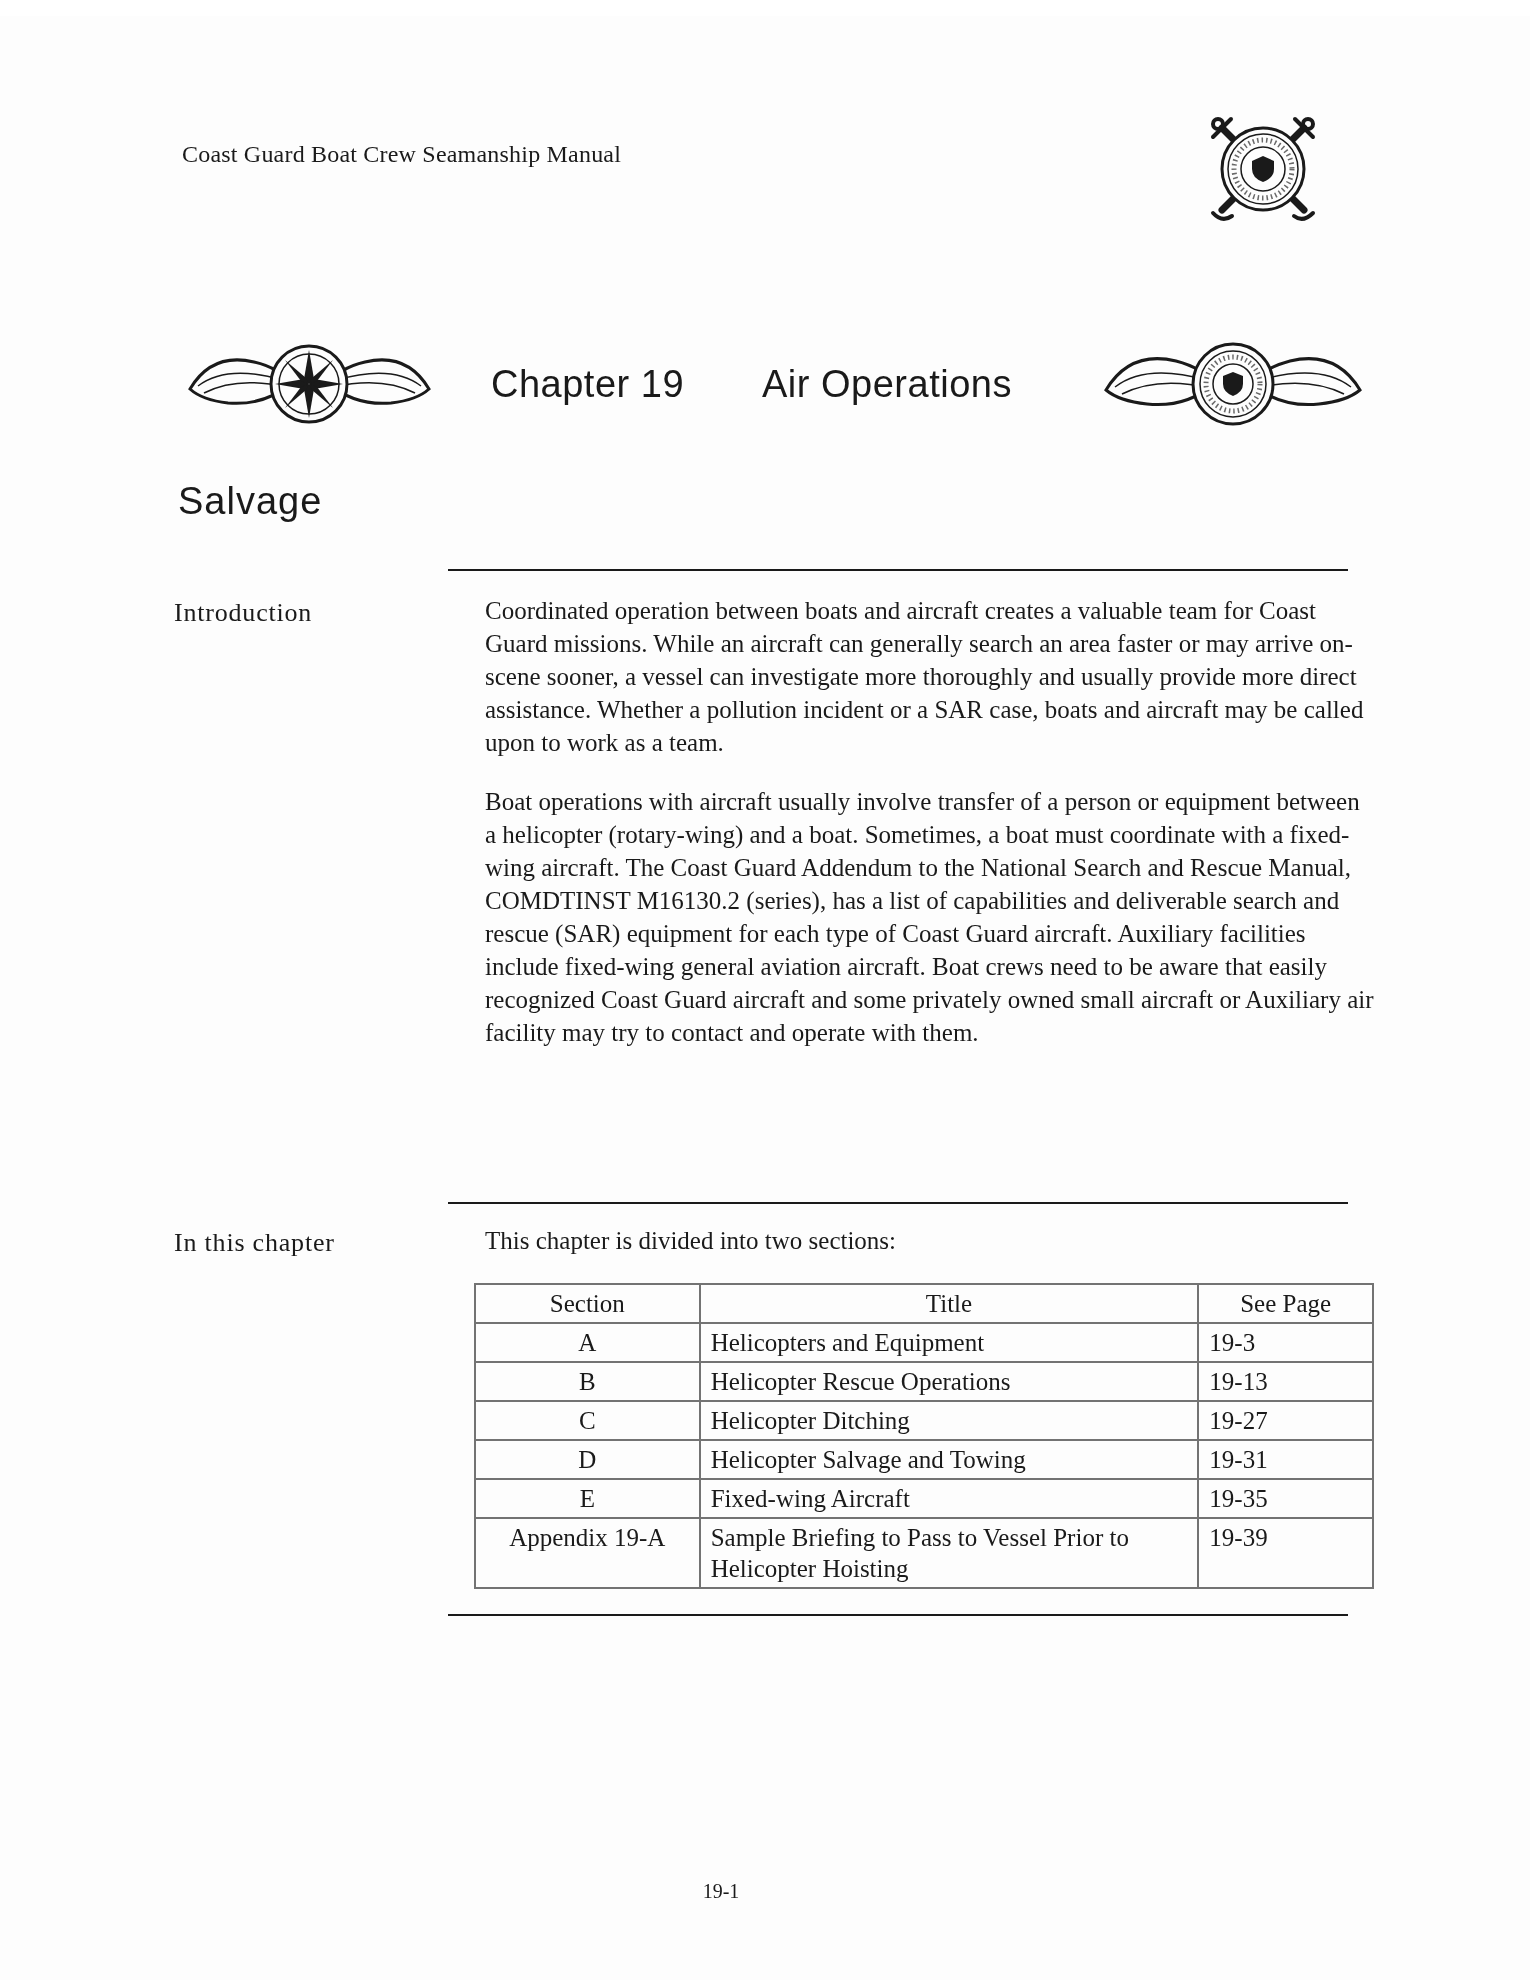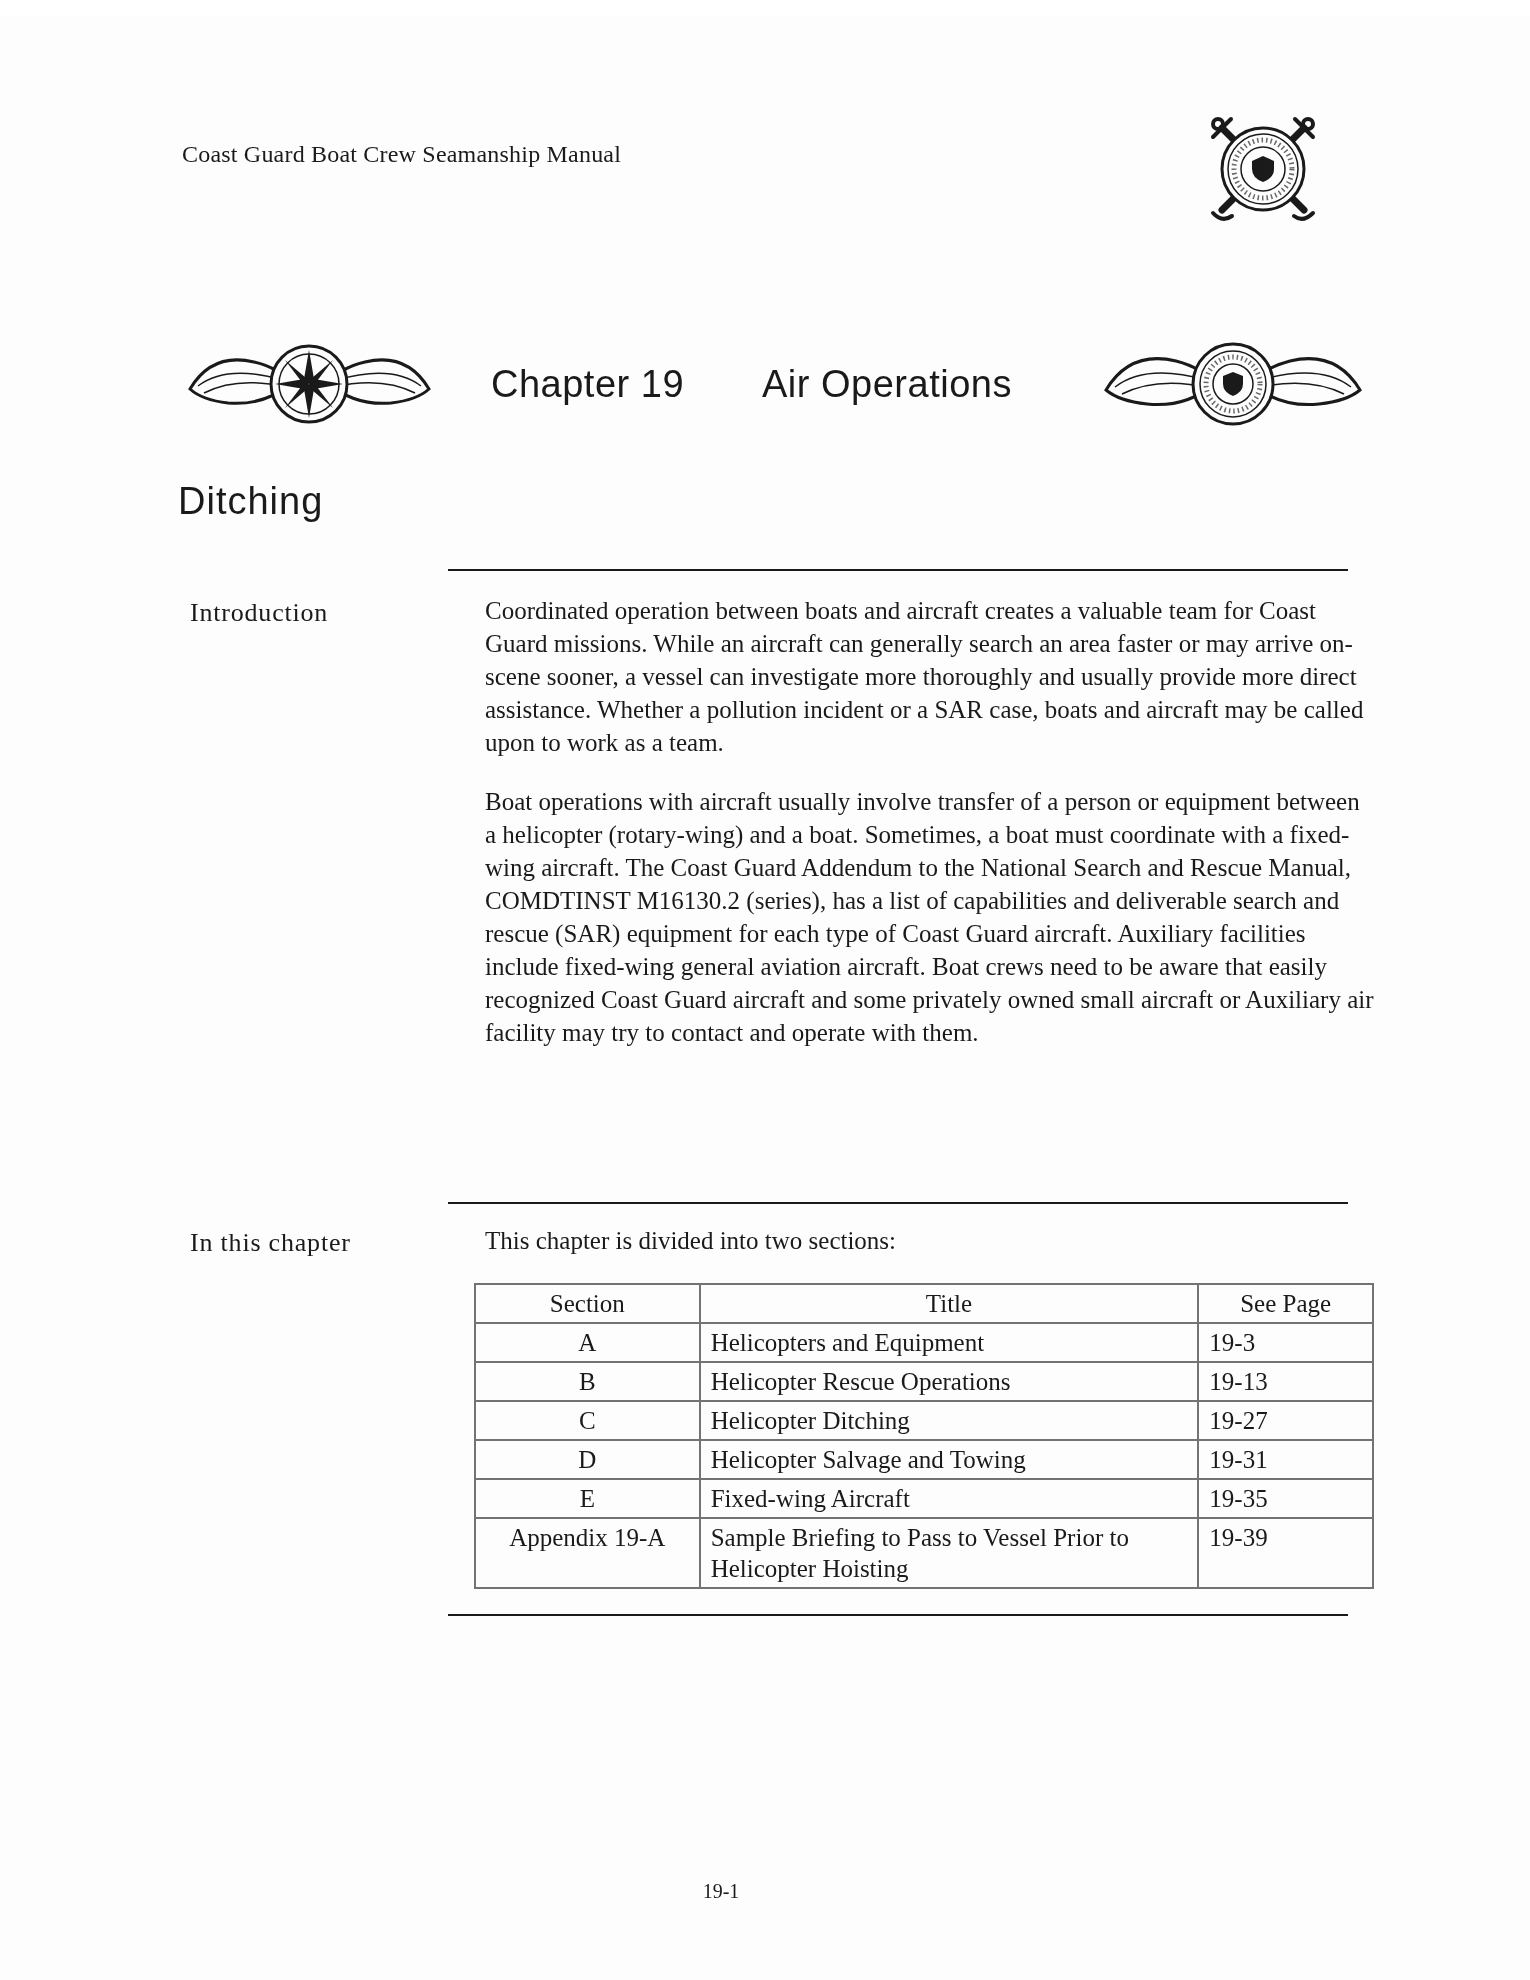--- a/index.html
+++ b/index.html
@@ -53,21 +53,21 @@
   .rule {
     position:absolute;
     left:448px; width:900px; height:2px;
     background:#1a1a1a;
   }
   .rule1 { top:553px; }
   .rule2 { top:1186px; }
   .rule3 { top:1598px; }
   .side-label {
     position:absolute;
-    left:190px;
+    left:174px;
     font-size:26px;
     letter-spacing:0.8px;
     white-space:nowrap;
   }
   .intro-label { top:582px; }
   .chapter-label { top:1212px; }
   .body-col {
     position:absolute;
     left:485px; width:890px;
     font-size:25px;
@@ -176,21 +176,21 @@
         </g>
         <circle cx="135" cy="52" r="40" fill="#fdfdfd" stroke="#1a1a1a" stroke-width="3"></circle>
         <circle cx="135" cy="52" r="33" fill="none" stroke="#1a1a1a" stroke-width="1.5"></circle>
         <circle cx="135" cy="52" r="27" fill="none" stroke="#1a1a1a" stroke-width="5" stroke-dasharray="1.5 3" opacity="0.65"></circle>
         <circle cx="135" cy="52" r="20" fill="none" stroke="#1a1a1a" stroke-width="1.5"></circle>
         <path d="M135 40 l10 4 v8 q0 8 -10 12 q-10 -4 -10 -12 v-8 z" fill="#1a1a1a"></path>
       </svg>
     </div>
   </div>
 
-  <h1 class="overview">Ditching</h1>
+  <h1 class="overview">Salvage</h1>
 
   <div class="rule rule1"></div>
 
   <div class="side-label intro-label">Introduction</div>
   <div class="body-col intro-body">
     <p>Coordinated operation between boats and aircraft creates a valuable team for Coast Guard missions.  While an aircraft can generally search an area faster or may arrive on-scene sooner, a vessel can investigate more thoroughly and usually provide more direct assistance. Whether a pollution incident or a SAR case, boats and aircraft may be called upon to work as a team.</p>
     <p>Boat operations with aircraft usually involve transfer of a person or equipment between a helicopter (rotary-wing) and a boat. Sometimes, a boat must coordinate with a fixed-wing aircraft. The Coast Guard Addendum to the National Search and Rescue Manual, COMDTINST M16130.2 (series), has a list of capabilities and deliverable search and rescue (SAR) equipment for each type of Coast Guard aircraft. Auxiliary facilities include fixed-wing general aviation aircraft. Boat crews need to be aware that easily recognized Coast Guard aircraft and some privately owned small aircraft or Auxiliary air facility may try to contact and operate with them.</p>
   </div>
 
   <div class="rule rule2"></div>

